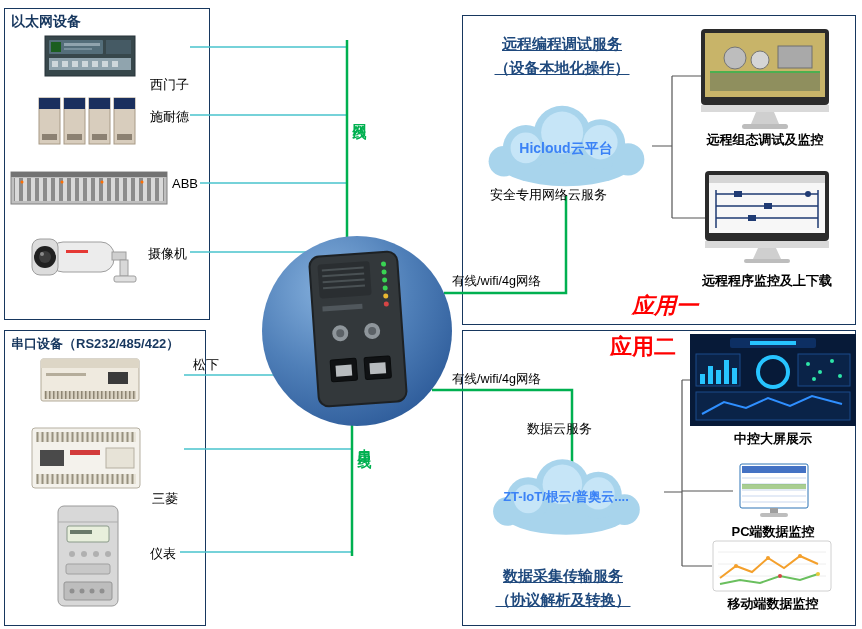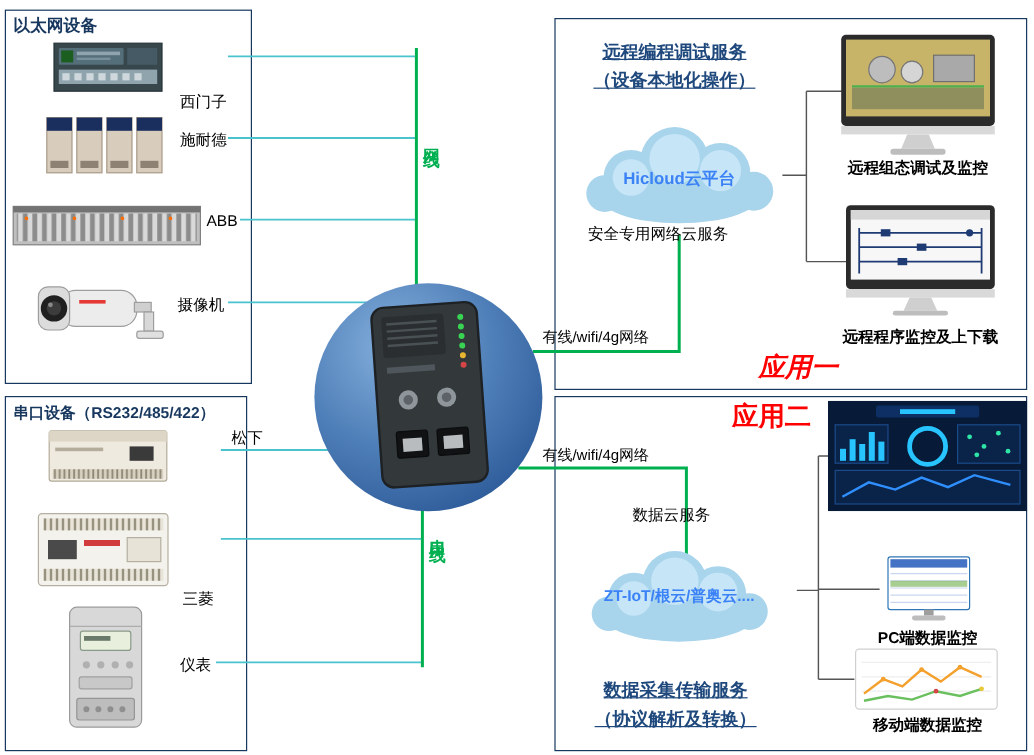--- a/index.html
+++ b/index.html
@@ -310,20 +310,21 @@
     <g fill="#2ee6a8">
       <circle cx="118" cy="30" r="2"></circle>
         <circle cx="130" cy="38" r="2"></circle>
         <circle cx="142" cy="27" r="2"></circle>
       <circle cx="150" cy="42" r="2"></circle>
         <circle cx="124" cy="45" r="2"></circle>
     </g>
     <rect x="6" y="58" width="154" height="28" fill="#0a2348" stroke="#1b4a8a"></rect>
     <polyline points="12,80 34,68 56,74 78,64 100,72 122,62 152,70" fill="none" stroke="#2f8fff" stroke-width="2"></polyline>
   </svg>
+  <div class="abs item-label" style="left:690px;top:430px;width:166px;">中控大屏展示</div>
 
   <svg class="abs" style="left:734px;top:462px;" width="80" height="58" viewBox="0 0 80 58">
     <rect x="6" y="2" width="68" height="44" rx="2" fill="#ffffff" stroke="#2e75b6"></rect>
     <rect x="8" y="4" width="64" height="7" fill="#4472c4"></rect>
     <g stroke="#c9d7ee">
       <path d="M8,16 H72 M8,22 H72 M8,28 H72 M8,34 H72 M8,40 H72"></path>
     </g>
     <rect x="8" y="22" width="64" height="5" fill="#70ad47" opacity="0.6"></rect>
     <rect x="36" y="46" width="8" height="5" fill="#9e9e9e"></rect>
     <rect x="26" y="51" width="28" height="4" rx="2" fill="#bdbdbd"></rect>

